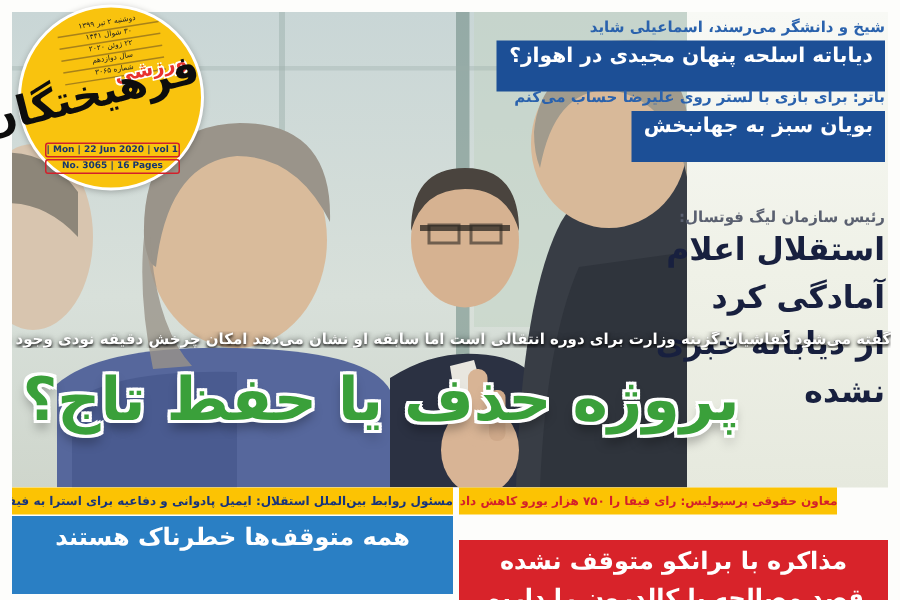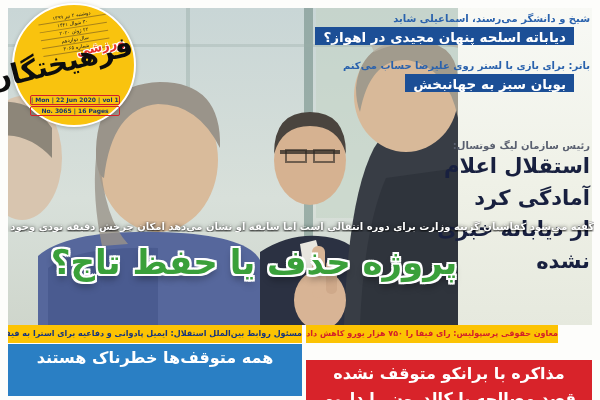--- a/index.html
+++ b/index.html
@@ -9,32 +9,32 @@
   #page{width:600px;height:400px;position:relative;background:#fdfdfb;}
 
   
   #photo{left:8px;top:8px;width:450px;height:317px;overflow:hidden;}
   #rightcol-bg{left:458px;top:8px;width:134px;height:317px;
     background:linear-gradient(180deg,#f8f9f5 0%,#eff1e7 55%,#e6e9de 100%);}
 
   
   .kicker{right:10px;color:#2a62ad;font-size:10px;font-weight:bold;
     white-space:nowrap;direction:rtl;z-index:5;}
-  .strip{right:26px;background:#1c4f96;color:#fff;font-size:13.5px;font-weight:bold;
-    padding:2px 8px 0 8px;white-space:nowrap;direction:rtl;z-index:5;}
+  .strip{right:10px;background:#1c4f96;color:#fff;font-size:13.5px;font-weight:bold;
+    padding:2px 8px 16px 8px;white-space:nowrap;direction:rtl;z-index:5;}
   #story3{right:10px;top:106px;width:190px;text-align:right;direction:rtl;z-index:5;margin-top:34px;}
   #story3 .k3{color:#5a6070;font-size:10px;font-weight:bold;}
   #story3 .h3{color:#18203f;font-size:21px;font-weight:bold;line-height:1.5;}
 
   
   #caption{left:8px;top:221px;width:586px;text-align:right;direction:rtl;
     font-size:10px;font-weight:bold;color:#fff;white-space:nowrap;overflow:hidden;
     text-shadow:0 1px 2px rgba(0,0,0,.85),0 0 4px rgba(0,0,0,.6);z-index:6;}
   #main-headline{left:0;top:239px;width:508px;text-align:center;direction:rtl;
-    font-size:34px;font-weight:bold;color:#3aa03a;line-height:1.4;white-space:nowrap;
+    font-size:40px;font-weight:bold;color:#3aa03a;line-height:1.4;white-space:nowrap;
     text-shadow:-2px -2px 0 #fff,2px -2px 0 #fff,-2px 2px 0 #fff,2px 2px 0 #fff,
       0 -2px 0 #fff,0 2px 0 #fff,-2px 0 0 #fff,2px 0 0 #fff,0 5px 7px rgba(0,0,0,.35);
     z-index:6;}
 
   
   .ybar{top:325px;height:18px;line-height:18px;background:#fcc303;font-size:8px;
     font-weight:bold;text-align:center;direction:rtl;white-space:nowrap;overflow:hidden;z-index:4;}
   #ybar-left{left:8px;width:294px;color:#17347c;}
   #ybar-right{left:306px;width:252px;color:#d3202a;}
 

